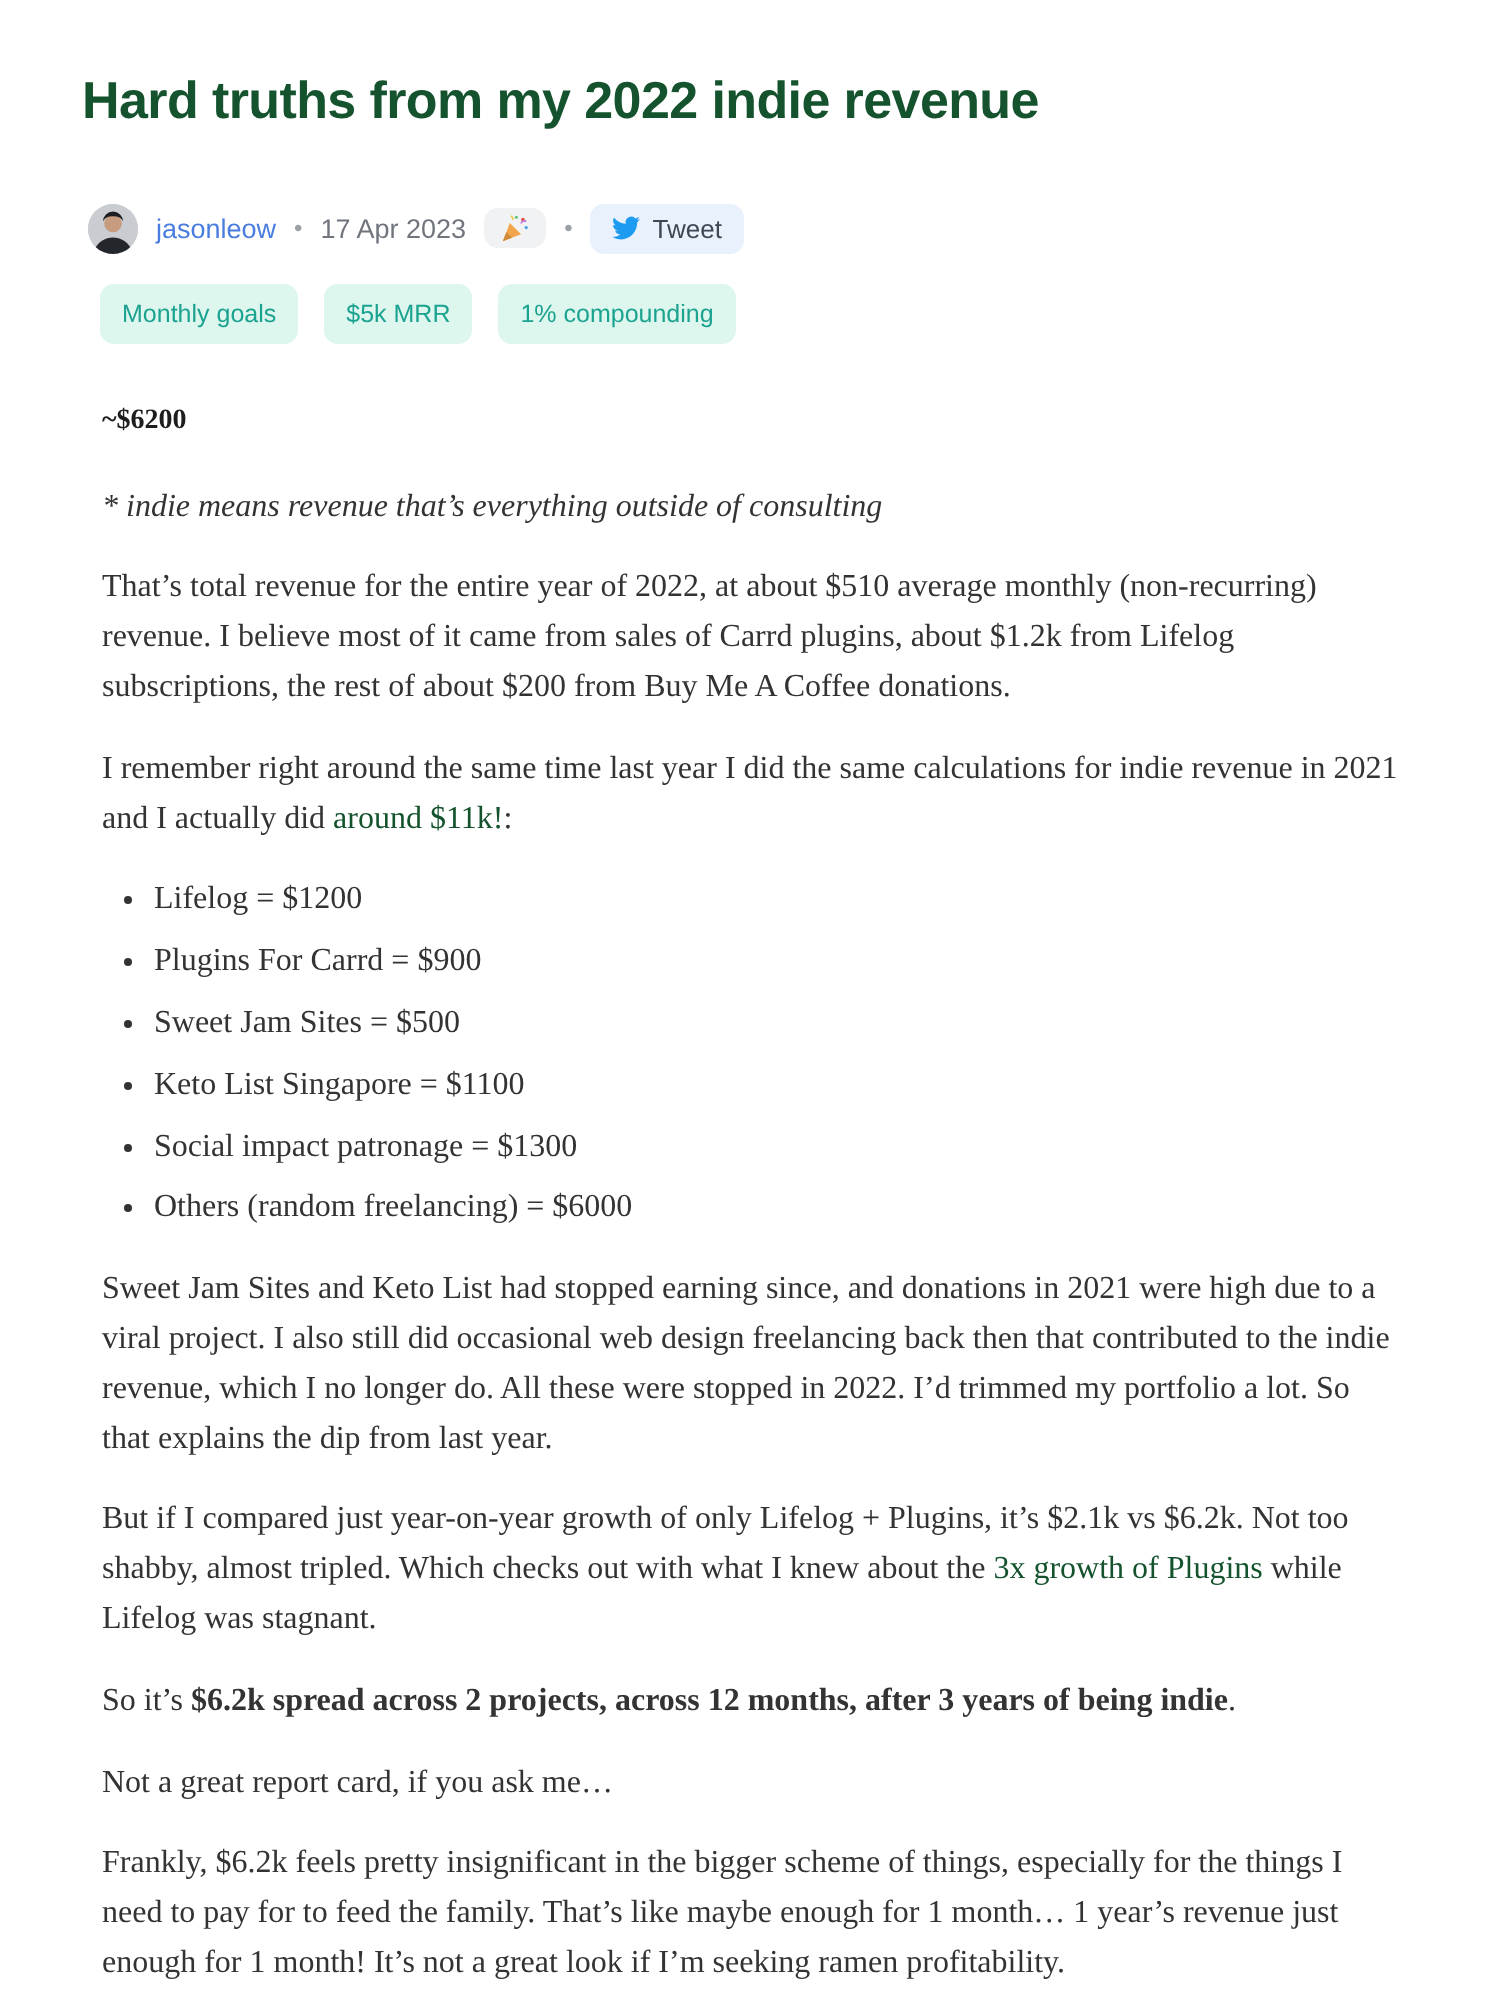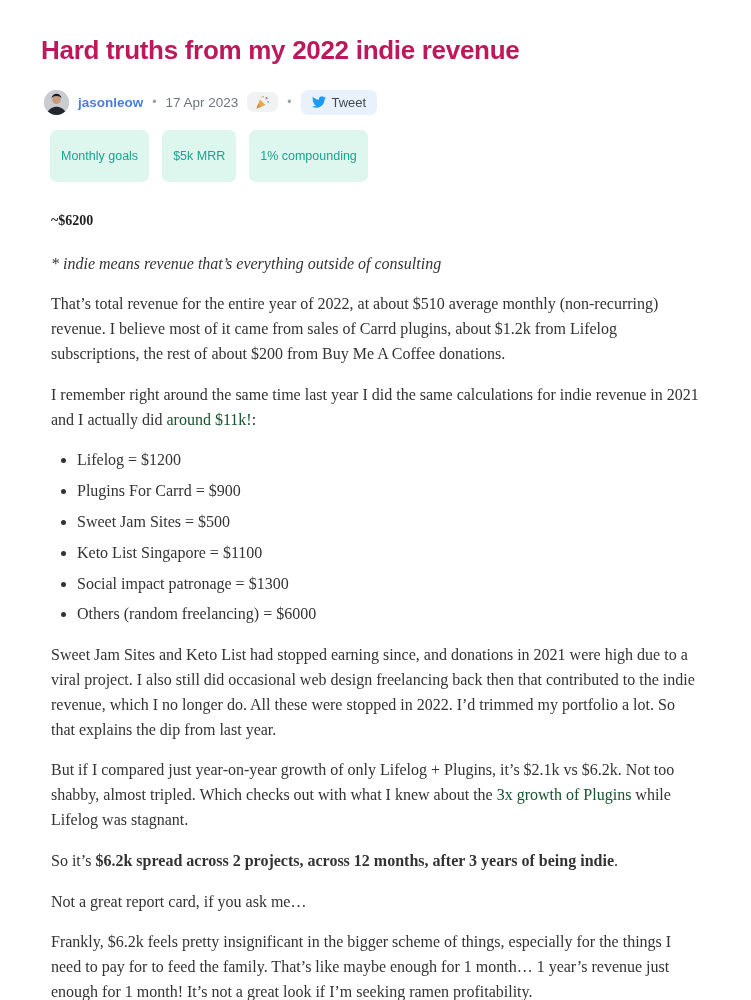--- a/index.html
+++ b/index.html
@@ -1,54 +1,54 @@
 <!DOCTYPE html>
 <html><head>
 <meta charset="utf-8">
 <style>
   html, body { margin:0; padding:0; background:#ffffff; }
   body { width:751px; font-family:"Liberation Sans", sans-serif; color:#17191d; }
   .page { padding:36px 50px 24px 41px; }
 
   
   h1.post-title {
-    margin:0 0 24px 0;
+    margin:0 0 36px 0;
     font-size:26px;
     line-height:1.15;
     font-weight:700;
     letter-spacing:-0.3px;
-    color:#be185d;
+    color:#14532d;
   }
 
   
   .byline { display:flex; align-items:center; gap:9px; margin:0 2px 15px 3px; font-size:13.5px; }
   .avatar { width:25px; height:25px; border-radius:50%; overflow:hidden; flex:0 0 auto; cursor:pointer; background:#c9ccd1; }
   .avatar svg { display:block; width:25px; height:25px; }
-  .author-link { color:#4a7de0; font-weight:700; text-decoration:none; cursor:pointer; }
+  .author-link { color:#4a7de0; font-weight:400; text-decoration:none; cursor:pointer; }
   .byline .sep { color:#9aa0a6; font-size:12px; }
   .byline .date { color:#70757d; }
   .emoji-pill {
     background:#f1f2f4; border-radius:7px; padding:3px 8px 2px 8px;
     display:inline-flex; align-items:center; cursor:pointer;
   }
   .emoji-pill svg { width:15px; height:15px; display:block; }
   .tweet-btn {
     display:inline-flex; align-items:center; gap:6px;
     background:#e8f1fc; border:none; border-radius:7px;
     padding:5px 11px; font-family:Liberation Sans, sans-serif;
     font-size:13px; font-weight:500; color:#3d4854; cursor:pointer;
   }
   .tweet-btn svg { width:14px; height:14px; display:block; }
 
   
   .tags { display:flex; gap:13px; margin:0 0 28px 9px; }
   .tag {
     background:#ddf6ee; color:#1ba390;
     font-size:12.5px; font-weight:500;
-    padding:19px 11px; border-radius:7px; cursor:pointer;
+    padding:8px 11px; border-radius:7px; cursor:pointer;
   }
 
   
   .article {
     margin-left:10px; max-width:652px;
     font-family:"Liberation Serif", "DejaVu Serif", serif;
     font-size:16px; line-height:1.55; color:#333333;
   }
   .article p { margin:0 0 16px 0; }
   .article p.italic { font-style:italic; }

